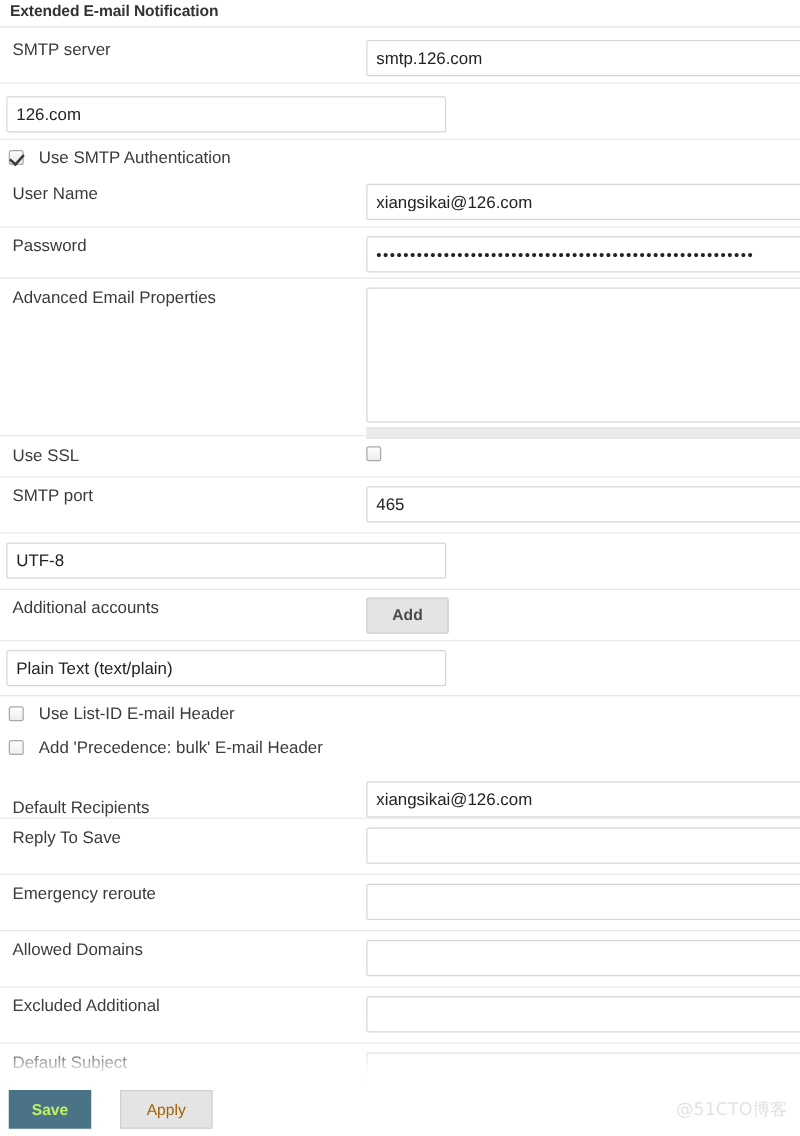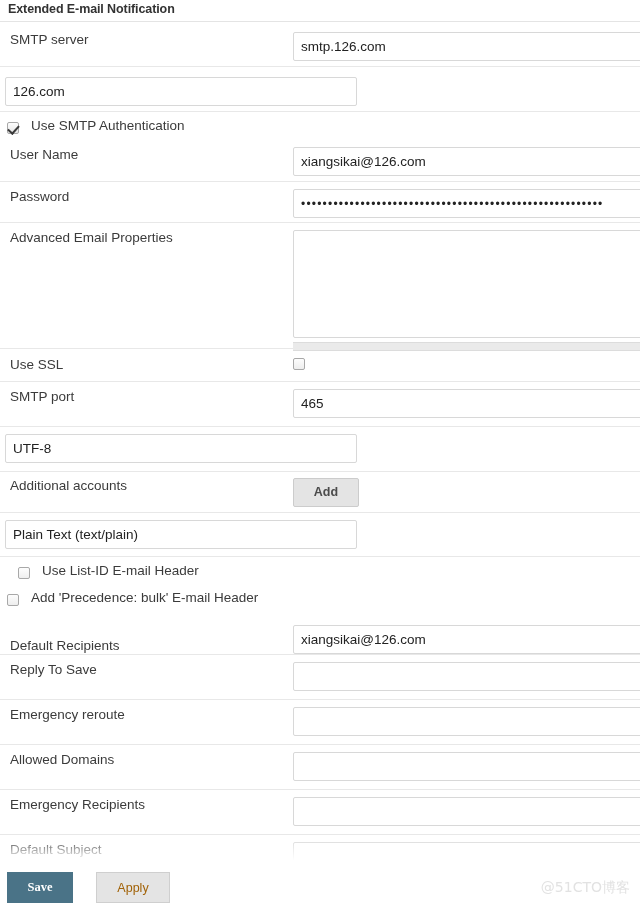--- a/index.html
+++ b/index.html
@@ -121,21 +121,21 @@
   .hscroll .thumb {
     position: absolute;
     left: 0; top: 0;
     width: 352px; height: 7px;
     background: #eaeaea;
   }
 
   
   .cb-row {
     display: flex;
-    align-items: flex-end;
+    align-items: center;
     padding-left: 7px;
   }
   .cbox {
     width: 12px; height: 12px;
     flex: 0 0 12px;
     border: 1px solid #a8a8a8;
     border-radius: 2px;
     background: linear-gradient(#fdfdfd, #eeeeee);
     position: relative;
   }
@@ -196,22 +196,22 @@
     width: 640px;
     height: 42px;
     background: #fff;
   }
   .btn-save {
     position: absolute;
     left: 7px; top: 5px;
     width: 66px; height: 31px;
     border: none;
     background: #4a7387;
-    color: #ffffff;
-    font-family: Liberation Serif, serif;
+    color: #bef264;
+    font-family: Liberation Sans, sans-serif;
     font-size: 12.5px;
     font-weight: bold;
     cursor: pointer;
   }
   .btn-apply {
     position: absolute;
     left: 96px; top: 5px;
     width: 74px; height: 31px;
     border: 1px solid #cfcfcf;
     background: #e4e4e4;
@@ -310,21 +310,21 @@
         <button class="btn-grey">Add</button>
       </div>
     </div>
 
     <div class="row" style="height:44px;padding-top:7px;">
       <div class="row-field">
         <input class="txt" type="text" value="Plain Text (text/plain)" style="">
       </div>
     </div>
 
-    <div class="row no-rule" style="height:28px;align-items:center;padding-left:11px;">
+    <div class="row no-rule" style="height:28px;align-items:center;">
       <div class="cb-row">
         <span class="cbox"></span>
         <span class="cb-label">Use List-ID E-mail Header</span>
       </div>
     </div>
 
     <div class="row no-rule" style="height:26px;align-items:center;">
       <div class="cb-row">
         <span class="cbox"></span>
         <span class="cb-label">Add 'Precedence: bulk' E-mail Header</span>
@@ -353,21 +353,21 @@
     </div>
 
     <div class="row" style="height:45px;padding-top:7px;">
       <div class="row-label">Allowed Domains</div>
       <div class="row-field">
         <input class="txt" type="text" value="" style="">
       </div>
     </div>
 
     <div class="row" style="height:45px;padding-top:7px;">
-      <div class="row-label">Emergency Recipients</div>
+      <div class="row-label">Excluded Additional</div>
       <div class="row-field">
         <input class="txt" type="text" value="" style="">
       </div>
     </div>
 
     <div class="row" style="height:45px;padding-top:7px;">
       <div class="row-label">Default Subject</div>
       <div class="row-field">
         <input class="txt" type="text" value="" style="">
       </div>

